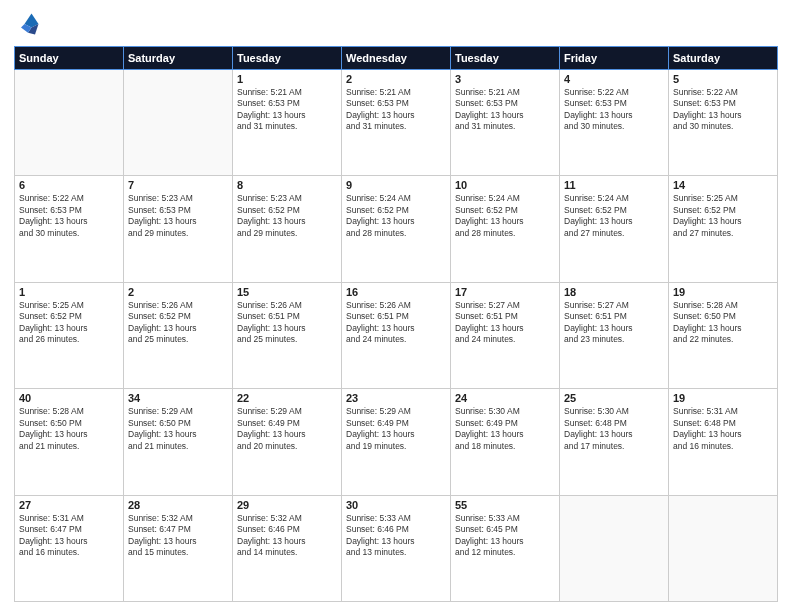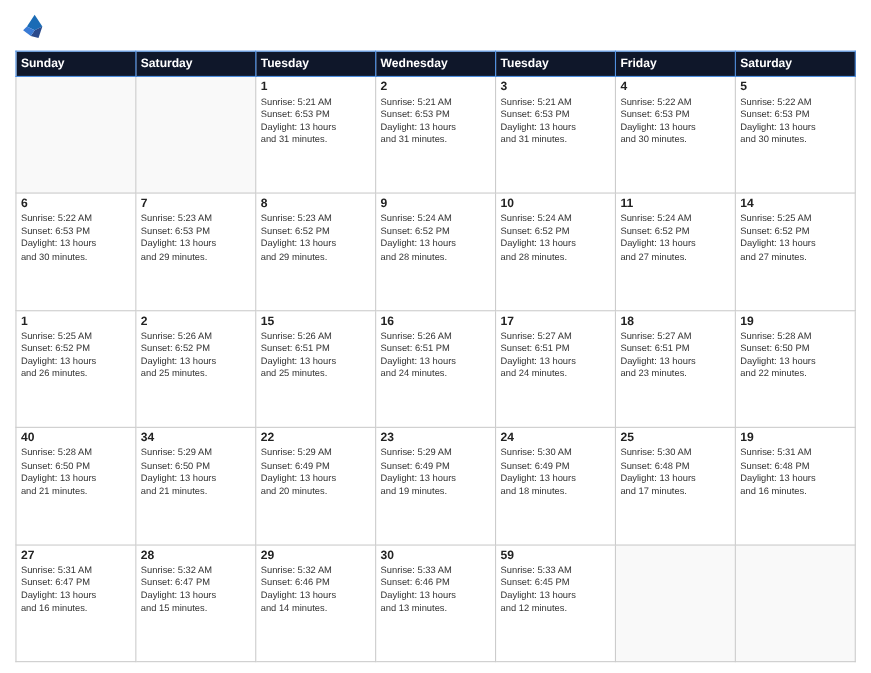--- a/index.html
+++ b/index.html
@@ -343,21 +343,21 @@
 and 14 minutes.</div>
           </td>
           <td>
             <span class="day-num">30</span>
             <div class="cell-text" style="white-space: pre-line;">Sunrise: 5:33 AM
 Sunset: 6:46 PM
 Daylight: 13 hours
 and 13 minutes.</div>
           </td>
           <td>
-            <span class="day-num">59</span>
+            <span class="day-num">55</span>
             <div class="cell-text" style="white-space: pre-line;">Sunrise: 5:33 AM
 Sunset: 6:45 PM
 Daylight: 13 hours
 and 12 minutes.</div>
           </td>
           <td class="empty"></td>
           <td class="empty"></td>
         </tr>
       </tbody>
   </table>

